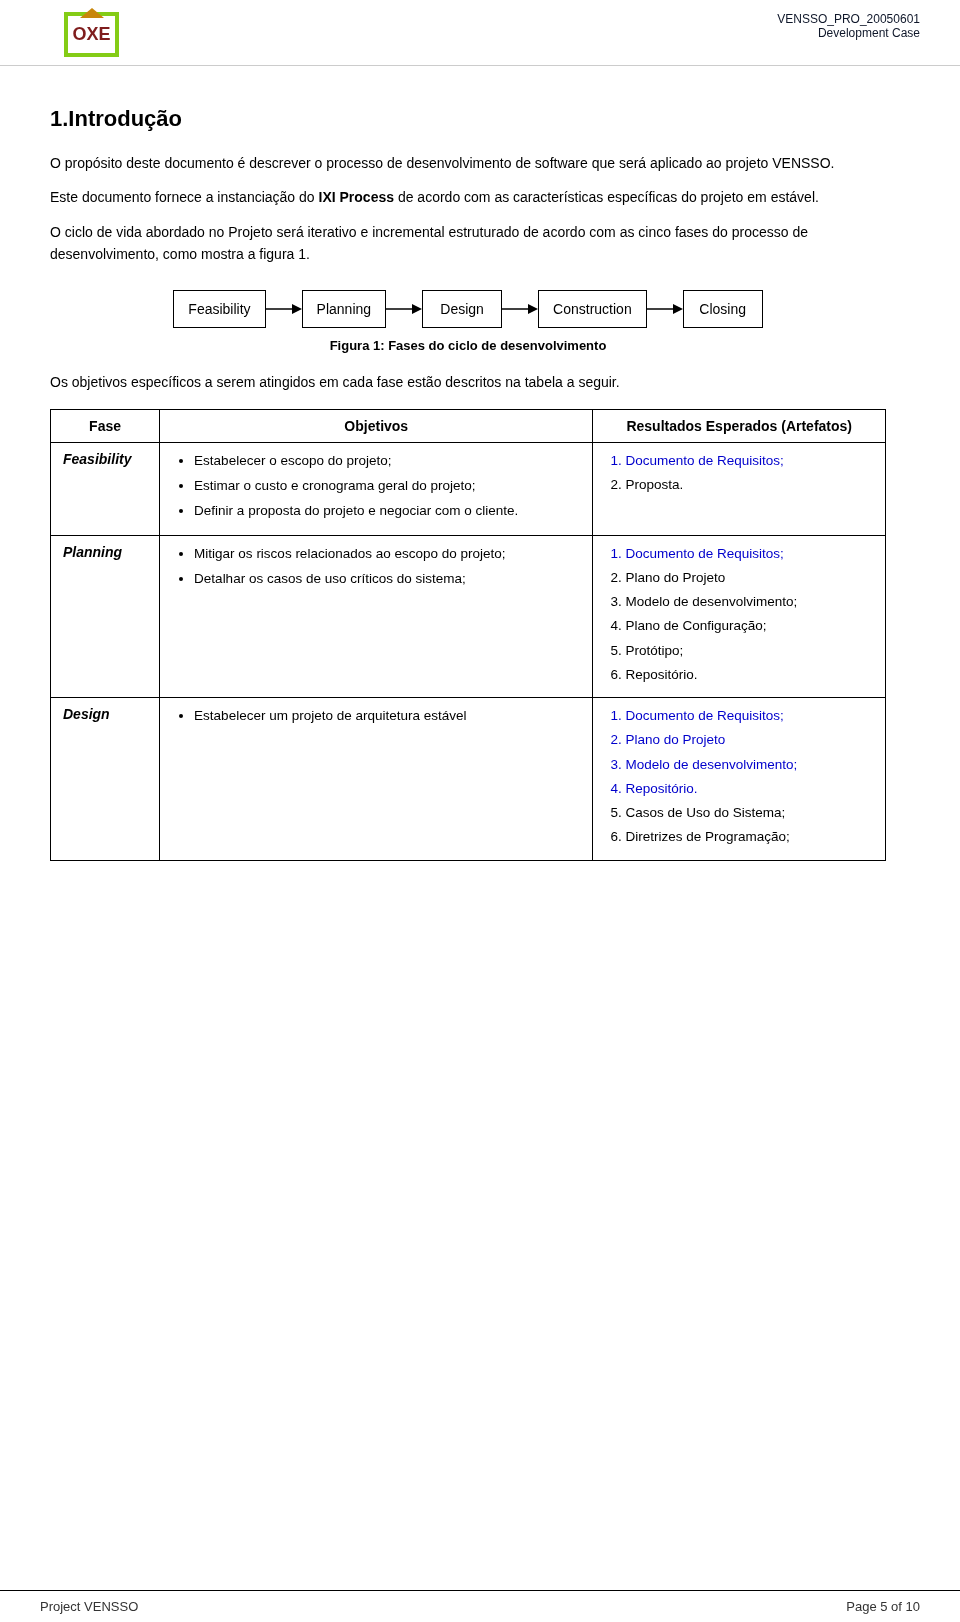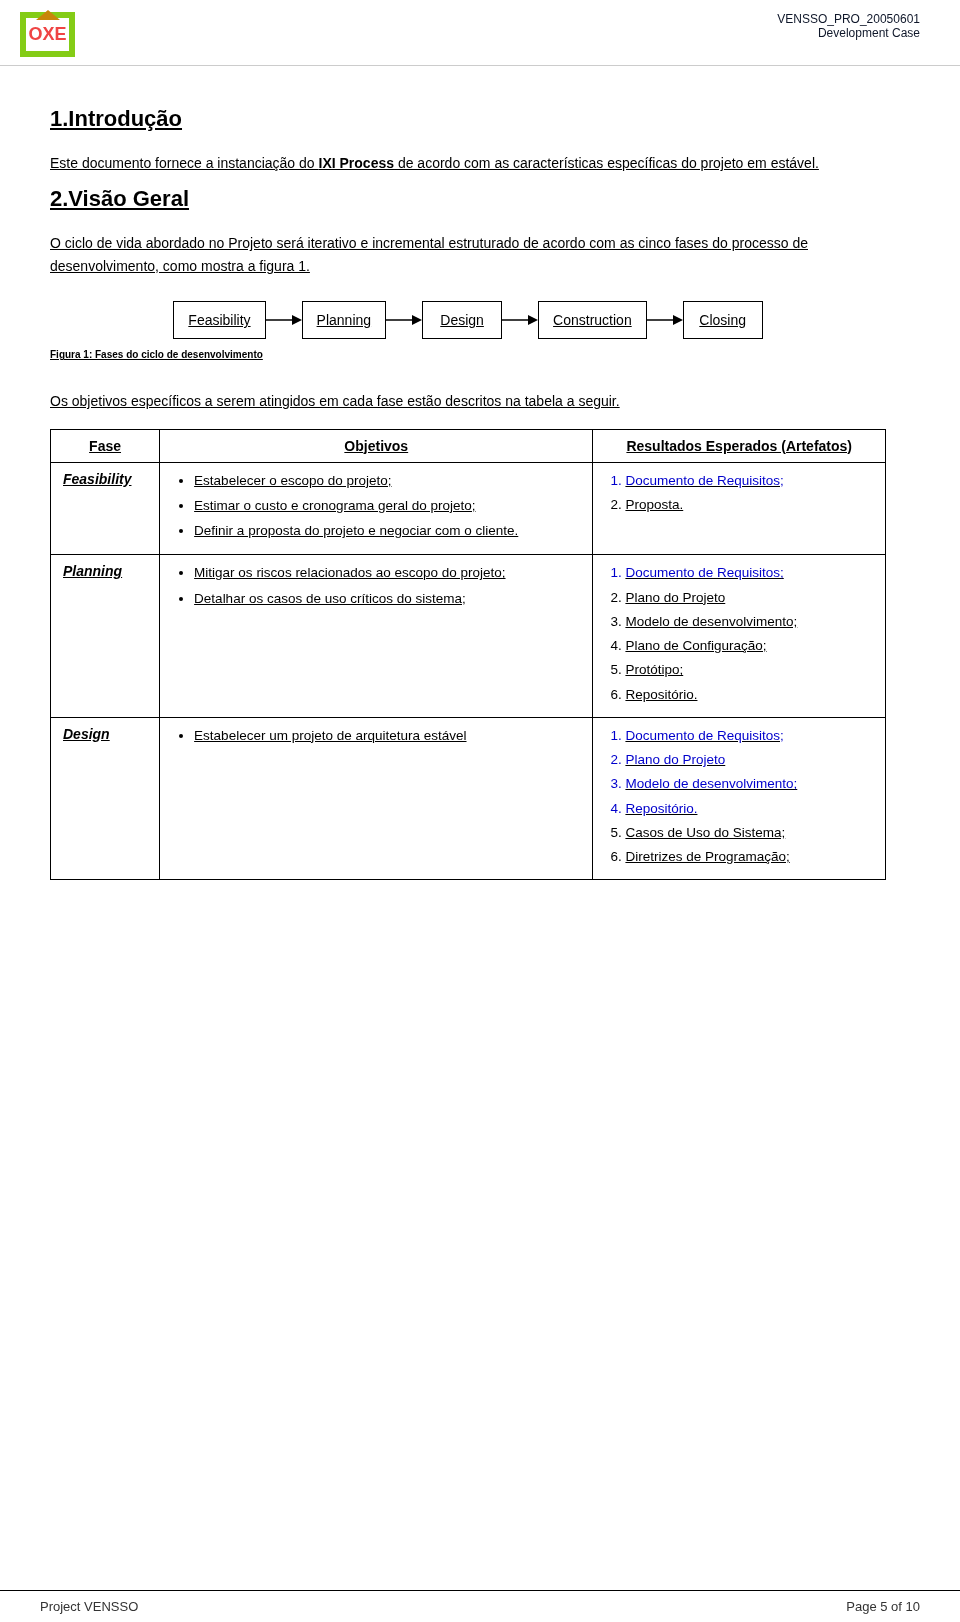--- a/index.html
+++ b/index.html
@@ -21,28 +21,29 @@
       padding: 12px 40px 8px 20px;
       border-bottom: 1px solid #ccc;
     }
     .logo-area {
       display: flex;
       align-items: center;
     }
     .logo-box {
       width: 55px;
       height: 45px;
-      border: 6px solid #84cc16;
+      border: 4px solid #84cc16;
       display: flex;
       align-items: center;
       justify-content: center;
       font-size: 18px;
       font-weight: bold;
-      color: #ef4444;
+      color: #7f1d1d;
       position: relative;
+      margin-left: 44px;
     }
     .logo-box::before {
       content: '';
       position: absolute;
       top: -8px;
       left: 50%;
       transform: translateX(-50%);
       width: 0;
       height: 0;
       border-left: 12px solid transparent;
@@ -51,21 +52,20 @@
     }
     .header-title {
       text-align: right;
       font-size: 12px;
       color: #0f172a;
     }
 
     
     .content {
       padding: 30px 74px 80px 50px;
-      text-decoration: underline;
     }
 
     p {
       line-height: 1.6;
       margin-bottom: 12px;
     }
 
     
     .section-title {
       font-size: 22px;
@@ -98,24 +98,24 @@
     }
     .phase-arrow {
       display: flex;
       align-items: center;
     }
     .phase-arrow svg {
       width: 36px;
       height: 20px;
     }
     .figure-caption {
-      text-align: left;
-      font-weight: bold;
-      font-size: 10px;
-      margin-bottom: 30px;
+      text-align: center;
+      font-weight: bold;
+      font-size: 13px;
+      margin-bottom: 18px;
       margin-top: 6px;
     }
 
     
     .phases-table {
       width: 100%;
       border-collapse: collapse;
       margin-top: 16px;
       border-radius: 31px;
     }
@@ -182,24 +182,26 @@
     <div>VENSSO_PRO_20050601</div>
     <div>Development Case</div>
   </div>
 </div>
 
 <div class="content">
 
   <div class="section-title">1.Introdução</div>
 
   <p>
+    <span>O propósito deste documento é descrever o processo de desenvolvimento de software que será aplicado ao projeto VENSSO.</span>
+  </p>
+  <p>
     <span>Este documento fornece a instanciação do </span><strong>IXI Process</strong><span> de acordo com as características específicas do projeto em estável.</span>
   </p>
 
-  <div class="section-title">2.Visão Geral</div>
 
 
   <p>O ciclo de vida abordado no Projeto será iterativo e incremental estruturado de acordo com as cinco fases do processo de desenvolvimento, como mostra a figura 1.</p>
 
   <div class="process-flow">
 
     <div class="phase-box">
       <span>Feasibility</span>
     </div>
 

